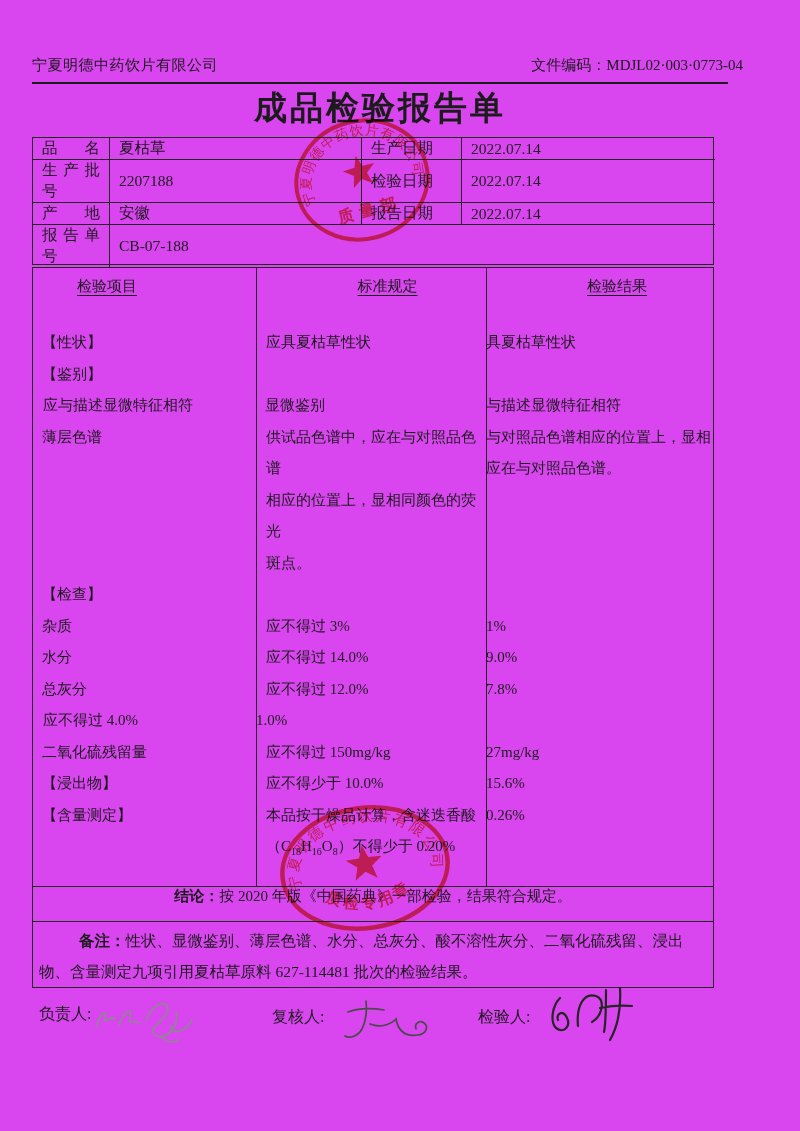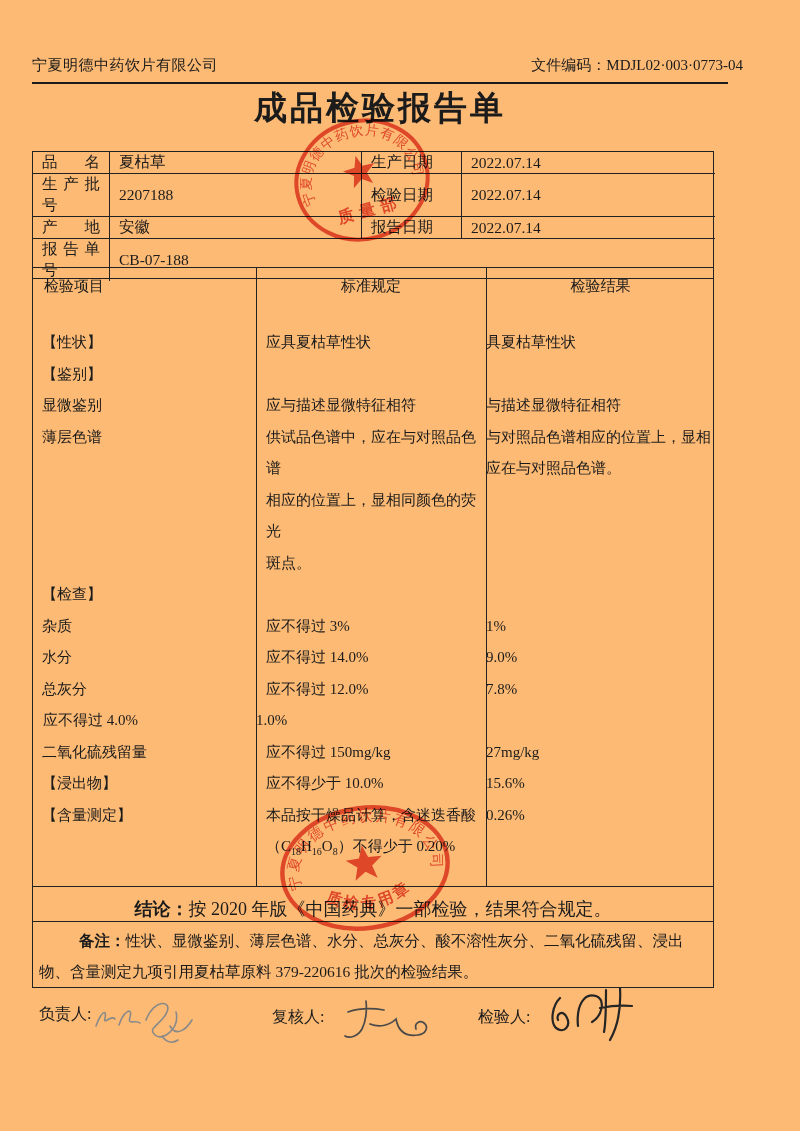--- a/index.html
+++ b/index.html
@@ -1,56 +1,56 @@
 <!DOCTYPE html>
 <html><head>
 <meta charset="utf-8">
 <style>
   html,body{margin:0;padding:0;background:#ffffff;}
-  .page{position:relative;width:800px;height:1131px;background:#fdba74;overflow:hidden;
+  .page{position:relative;width:800px;height:1131px;background:#d946ef;overflow:hidden;
         font-family:"Liberation Serif","DejaVu Serif",serif;color:#1b1b1b;}
 
   
   .hdr-company{position:absolute;left:32px;top:56px;font-size:15px;letter-spacing:.5px;}
   .hdr-code{position:absolute;right:57px;top:56px;font-size:15px;}
   .hdr-rule{position:absolute;left:32px;top:82px;width:696px;height:0;border-top:2px solid #1b1b1b;}
   .doc-title{position:absolute;left:32px;top:86px;width:696px;text-align:center;
              font-size:33px;font-weight:bold;letter-spacing:3px;}
 
   
   .info-table{position:absolute;left:32px;top:137px;width:682px;height:128px;box-sizing:border-box;
               border:1.6px solid #222;display:grid;
               grid-template-columns:76px 252px 100px 254px;grid-template-rows:repeat(4,1fr);
-              font-size:15.5px;margin-top:14px;}
+              font-size:15.5px;}
   .ic{display:flex;align-items:center;padding-left:9px;box-sizing:border-box;}
   .ic.bt{border-top:1.4px solid #222;}
   .ic.bl{border-left:1.4px solid #222;}
   .ic.span3{grid-column:2 / 5;}
   .jlabel{display:inline-block;width:58px;text-align:justify;text-align-last:justify;}
 
   
   .main-table{position:absolute;left:32px;top:267px;width:682px;height:721px;box-sizing:border-box;
               border:1.6px solid #222;display:flex;flex-direction:column;font-size:15px;}
   .mt-body{position:relative;height:626px;box-sizing:border-box;}
   .vline{position:absolute;top:0;bottom:0;width:0;border-left:1.4px solid #222;}
   .vline.v1{left:223px;} .vline.v2{left:453px;}
   .mt-head{display:grid;grid-template-columns:223px 230px 229px;height:36px;align-items:center;}
   .mt-head .h{text-align:center;}
   .mt-head .h.first{text-align:left;padding-left:11px;}
-  .mt-head span{text-underline-offset:4px;}
+  .mt-head span{text-decoration:underline;text-underline-offset:4px;margin-left:33px;}
   .mt-rows{margin-top:23px;}
   .mt-row{display:grid;grid-template-columns:223px 230px 229px;}
   .mt-cell{line-height:31.5px;white-space:pre-line;box-sizing:border-box;}
   .mt-item{padding-left:9px;}
   .mt-standard{padding-left:10px;}
   .mt-result{padding-left:0;}
   .mt-cell sub{font-size:10px;line-height:0;}
 
-  .mt-conclusion{height:34px;border-top:1.6px solid #222;display:flex;align-items:flex-end;
-                 justify-content:center;font-size:18px;}
+  .mt-conclusion{height:34px;border-top:1.6px solid #222;display:flex;align-items:flex-start;
+                 justify-content:center;font-size:15px;}
   .mt-conclusion .lbl{font-weight:bold;}
   .mt-remark{flex:1;border-top:1.6px solid #222;padding:4px 8px 0 6px;box-sizing:border-box;
              font-size:15.5px;line-height:30.5px;text-indent:40px;}
   .mt-remark .lbl{font-weight:bold;}
 
   
   .sig-label{position:absolute;font-size:16px;}
   .sig-svg{position:absolute;}
 
   
@@ -108,22 +108,22 @@
             <div class="mt-cell mt-item">【性状】</div>
             <div class="mt-cell mt-standard">应具夏枯草性状</div>
             <div class="mt-cell mt-result">具夏枯草性状</div>
           </div>
           <div class="mt-row">
             <div class="mt-cell mt-item">【鉴别】</div>
             <div class="mt-cell mt-standard"></div>
             <div class="mt-cell mt-result"></div>
           </div>
           <div class="mt-row">
+            <div class="mt-cell mt-standard">应与描述显微特征相符</div>
             <div class="mt-cell mt-item">显微鉴别</div>
-            <div class="mt-cell mt-standard">应与描述显微特征相符</div>
             <div class="mt-cell mt-result">与描述显微特征相符</div>
           </div>
           <div class="mt-row">
             <div class="mt-cell mt-item">薄层色谱</div>
             <div class="mt-cell mt-standard">供试品色谱中，应在与对照品色谱
 相应的位置上，显相同颜色的荧光
 斑点。</div>
             <div class="mt-cell mt-result">与对照品色谱相应的位置上，显相
 应在与对照品色谱。</div>
           </div>
@@ -167,21 +167,21 @@
 （C<sub>18</sub>H<sub>16</sub>O<sub>8</sub>）不得少于 0.20%</div>
             <div class="mt-cell mt-result">0.26%</div>
           </div>
         </div>
     </div>
     <div class="mt-conclusion">
       <span class="lbl">结论：</span>
         <span>按 2020 年版《中国药典》一部检验，结果符合规定。</span>
     </div>
     <div class="mt-remark">
-      <span class="lbl">备注：</span><span>性状、显微鉴别、薄层色谱、水分、总灰分、酸不溶性灰分、二氧化硫残留、浸出物、含量测定九项引用夏枯草原料 379-220616 批次的检验结果。</span>
+      <span class="lbl">备注：</span><span>性状、显微鉴别、薄层色谱、水分、总灰分、酸不溶性灰分、二氧化硫残留、浸出物、含量测定九项引用夏枯草原料 627-114481 批次的检验结果。</span>
     </div>
   </div>
 
   <div class="sig-label" style="left:39px;top:1004px;">负责人:</div>
   <div class="sig-label" style="left:272px;top:1007px;">复核人:</div>
   <div class="sig-label" style="left:478px;top:1007px;">检验人:</div>
 
   <svg class="sig-svg" style="left:92px;top:992px;" width="105" height="55" viewBox="0 0 105 55">
     <g fill="none" stroke="#8a8a8a" stroke-width="1.6" stroke-linecap="round">
       <path d="M4,34 C9,20 15,16 13,26 C11,34 19,22 23,27 M27,33 C32,18 41,15 38,25 C35,34 44,27 48,31"></path>

